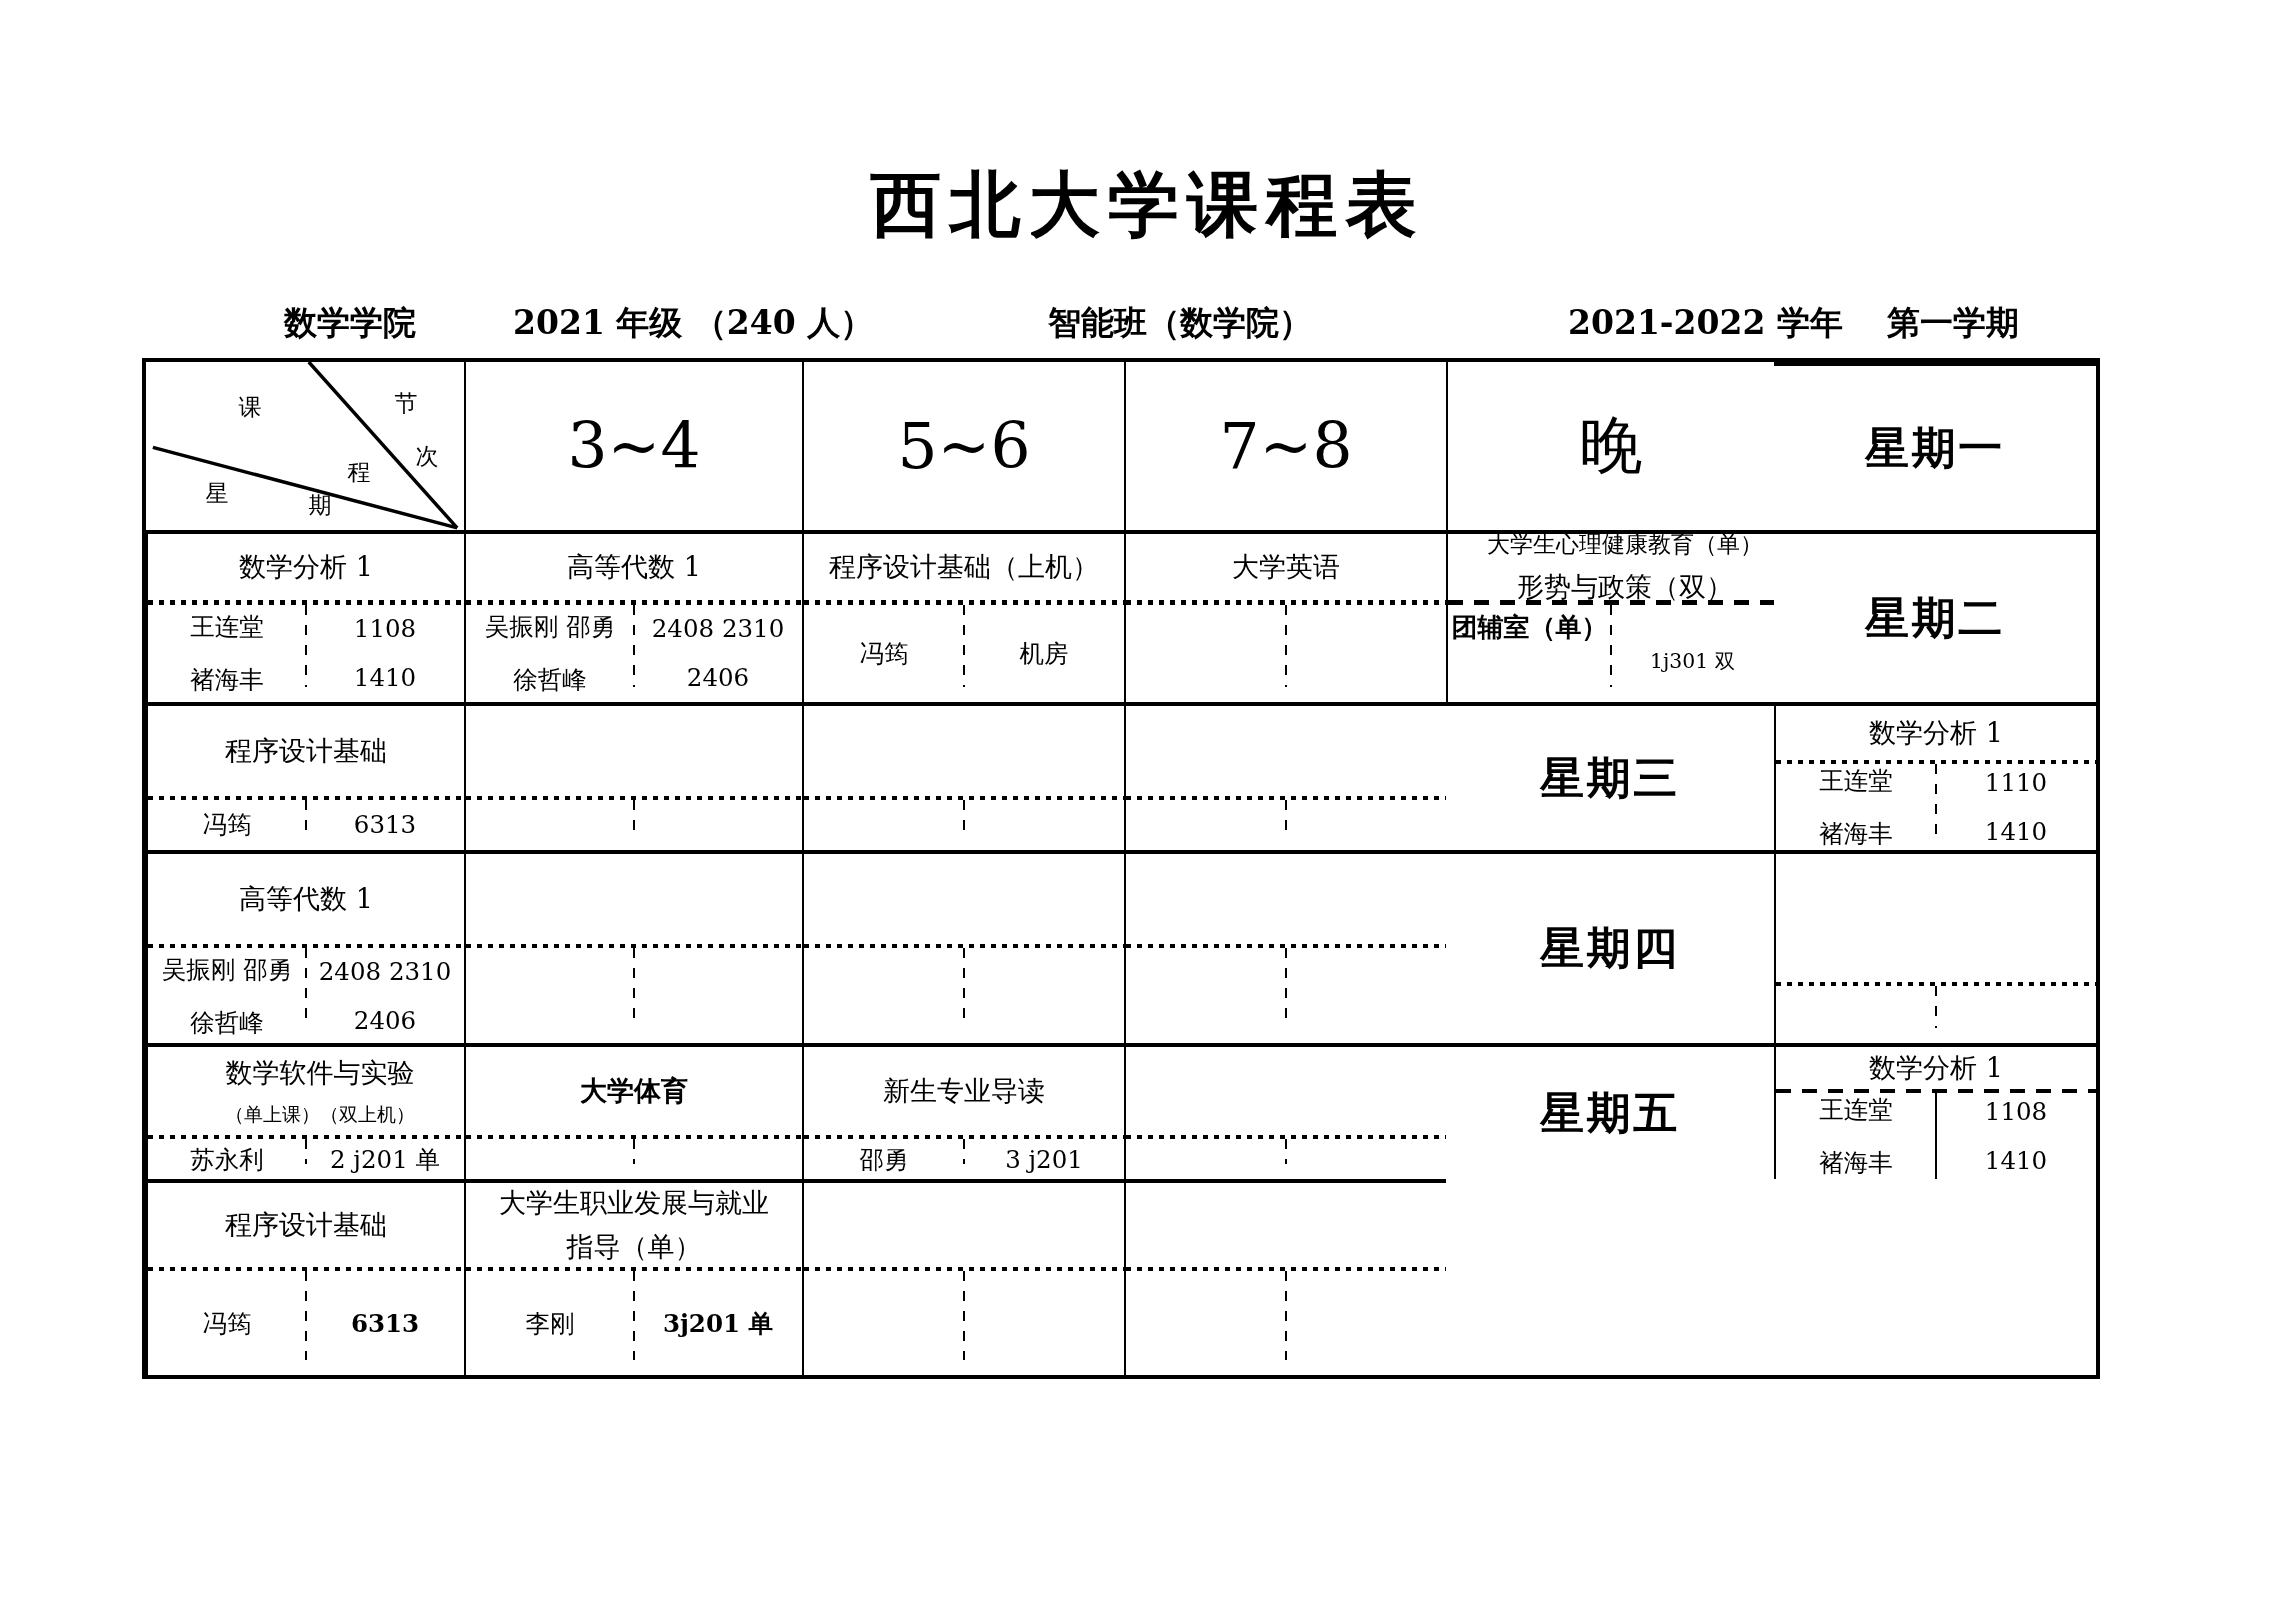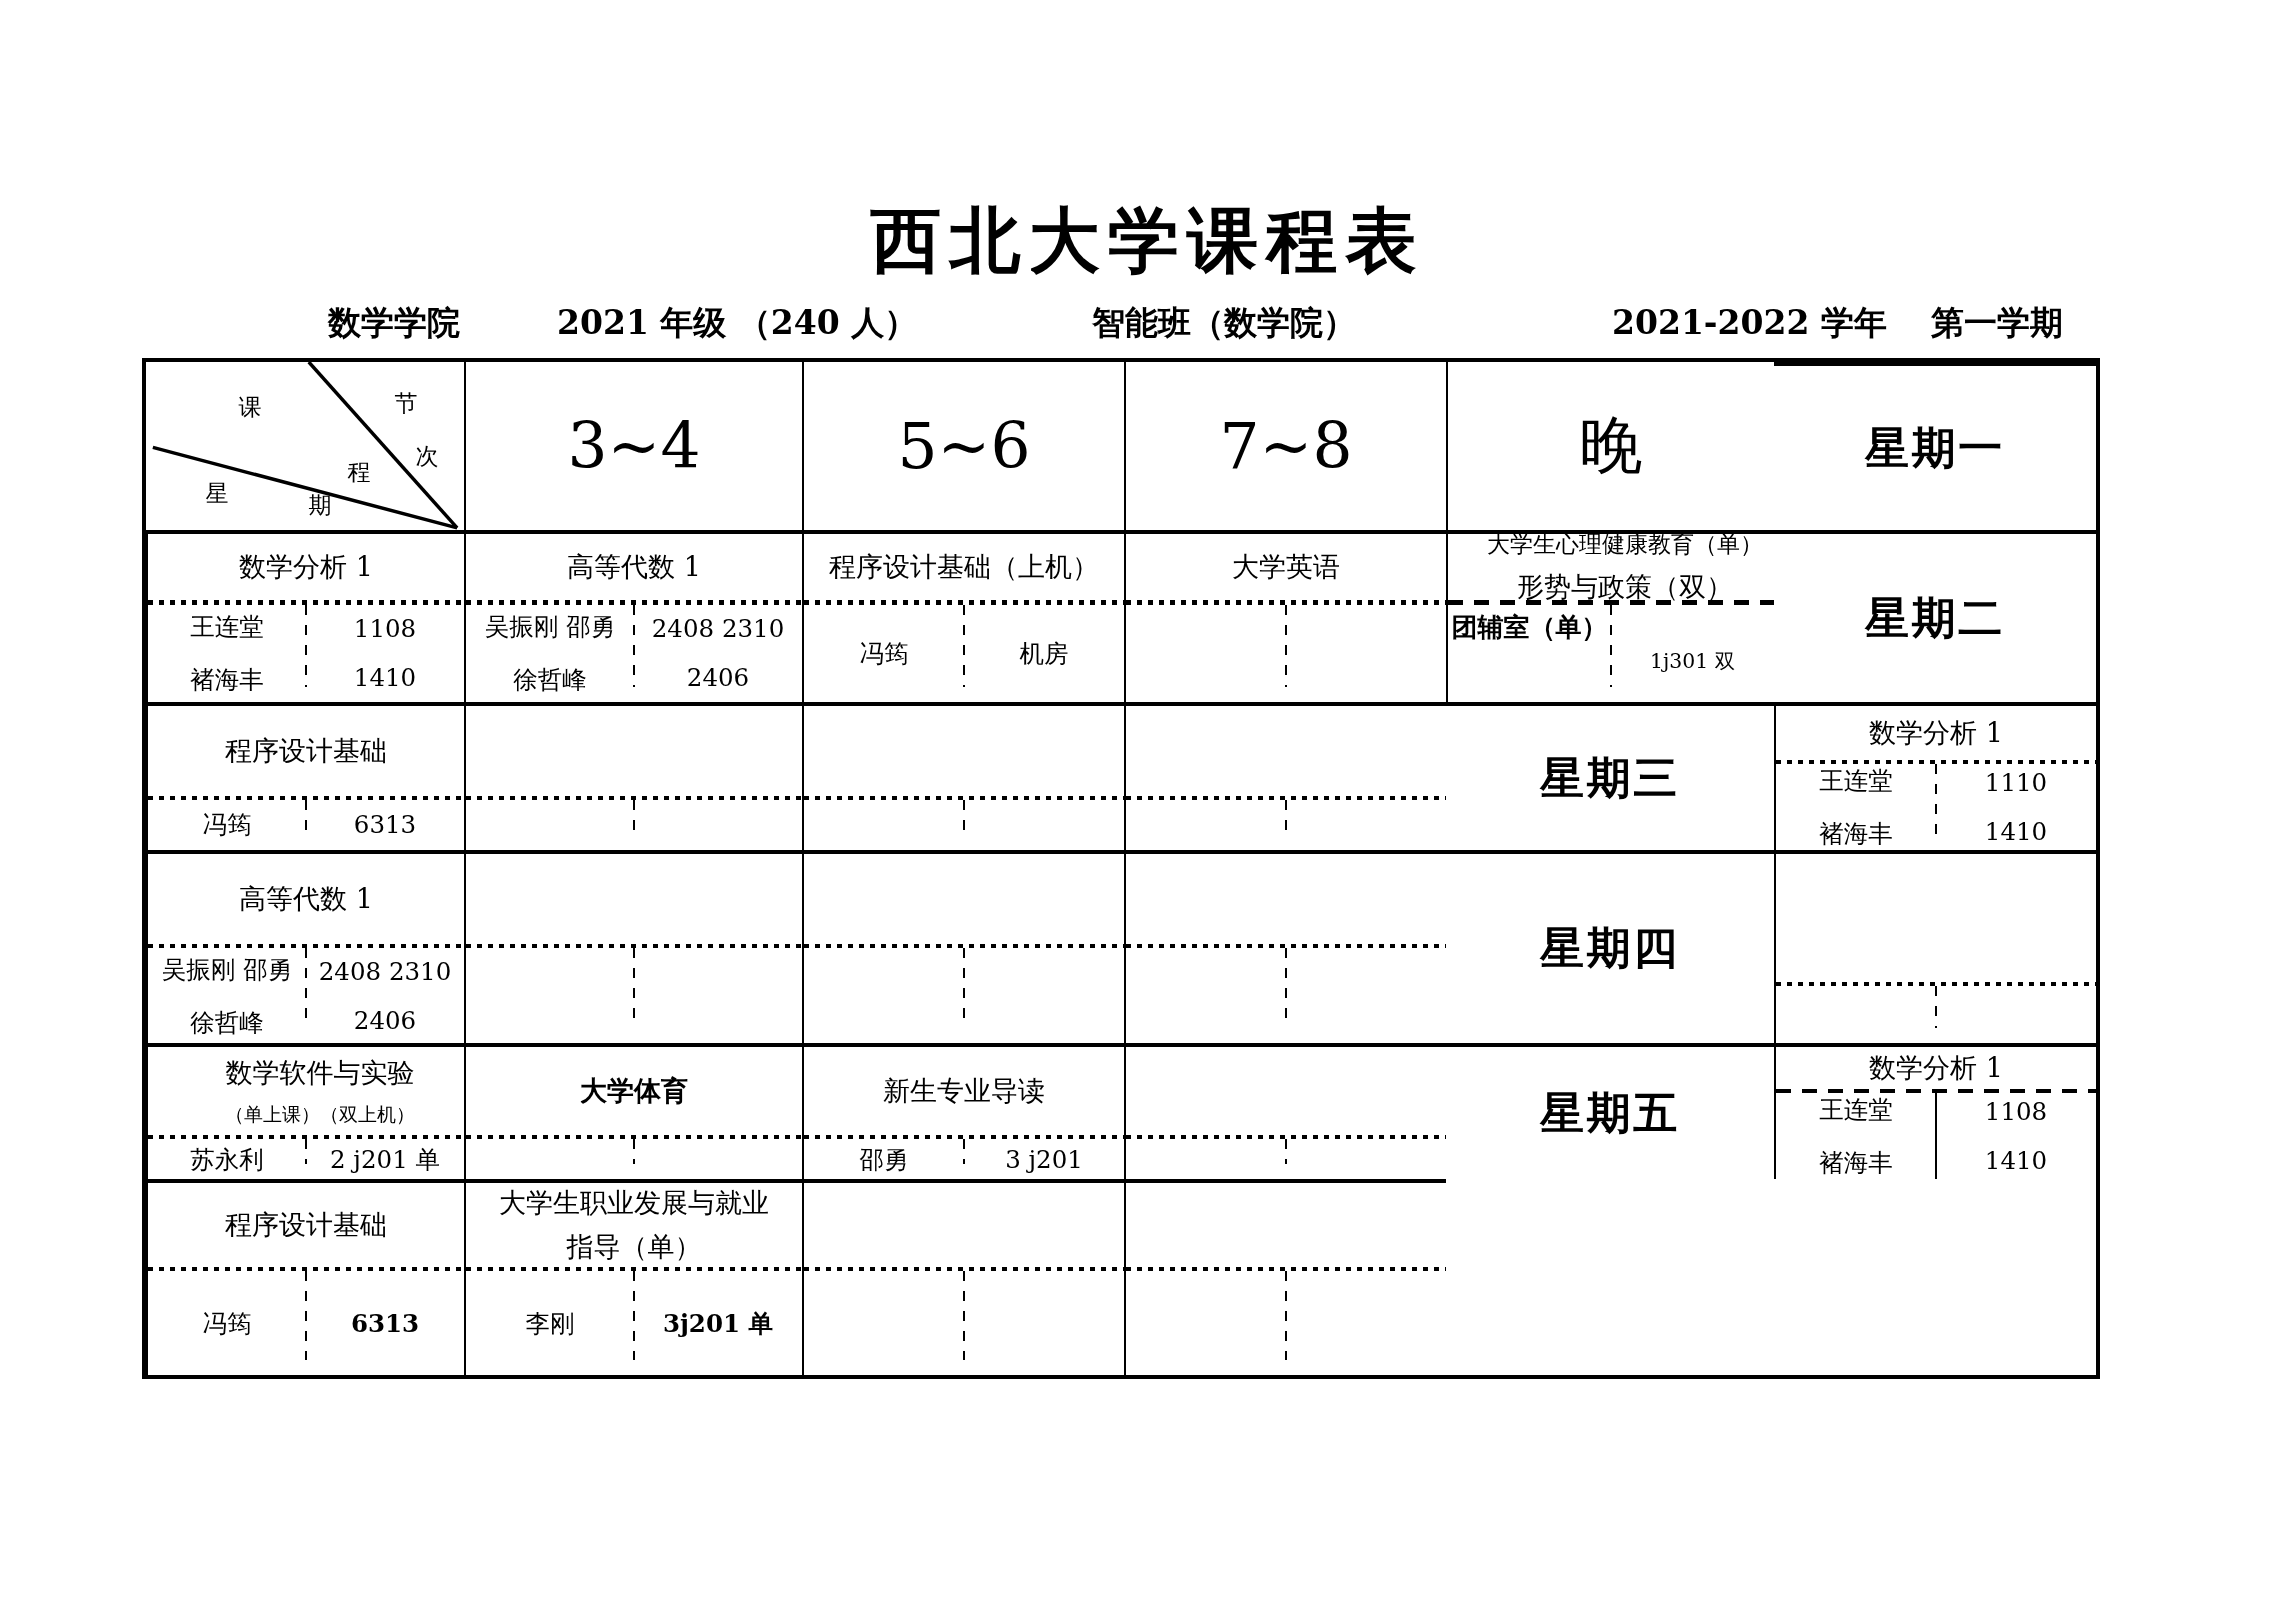--- a/index.html
+++ b/index.html
@@ -1,24 +1,24 @@
 <!DOCTYPE html>
 <html style="font-size:11px"><head>
 <meta charset="utf-8">
 <style>
   html,body{margin:0;padding:0;background:#ffffff;}
   .page{position:relative;width:2295px;height:1623px;background:#ffffff;overflow:hidden;
         font-family:"DejaVu Serif","Liberation Serif",serif;color:#000;}
 
   .title{position:absolute;left:0;top:158px;width:100%;text-align:center;
-         font-size:71px;font-weight:bold;letter-spacing:8.2px;margin-top:36px;}
+         font-size:71px;font-weight:bold;letter-spacing:8.2px;}
 
   .subtitle{position:absolute;left:0;top:301px;width:100%;height:44px;
             font-size:33px;font-weight:bold;}
-  .subtitle span{position:absolute;top:0;white-space:nowrap;margin-left:44px;}
+  .subtitle span{position:absolute;top:0;white-space:nowrap;}
   .st-dept{left:284px;} .st-grade{left:513px;} .st-class{left:1048px;}
   .st-year{left:1568px;} .st-sem{left:1887px;}
 
   .sched{position:absolute;left:142px;top:358px;width:1958px;height:1021px;
          border:4.1px solid #000;box-sizing:border-box;display:grid;
          grid-template-columns:318px 338px 322px 322px 328px 1fr;
          grid-template-rows:168px 172px 148px 193px 136px 1fr;}
   .sched > div{box-sizing:border-box;border-left:2px solid #000;border-top:4.1px solid #000;}
   .sched > .col0{border-left:none;} .sched > .row0{border-top:none;}
 

